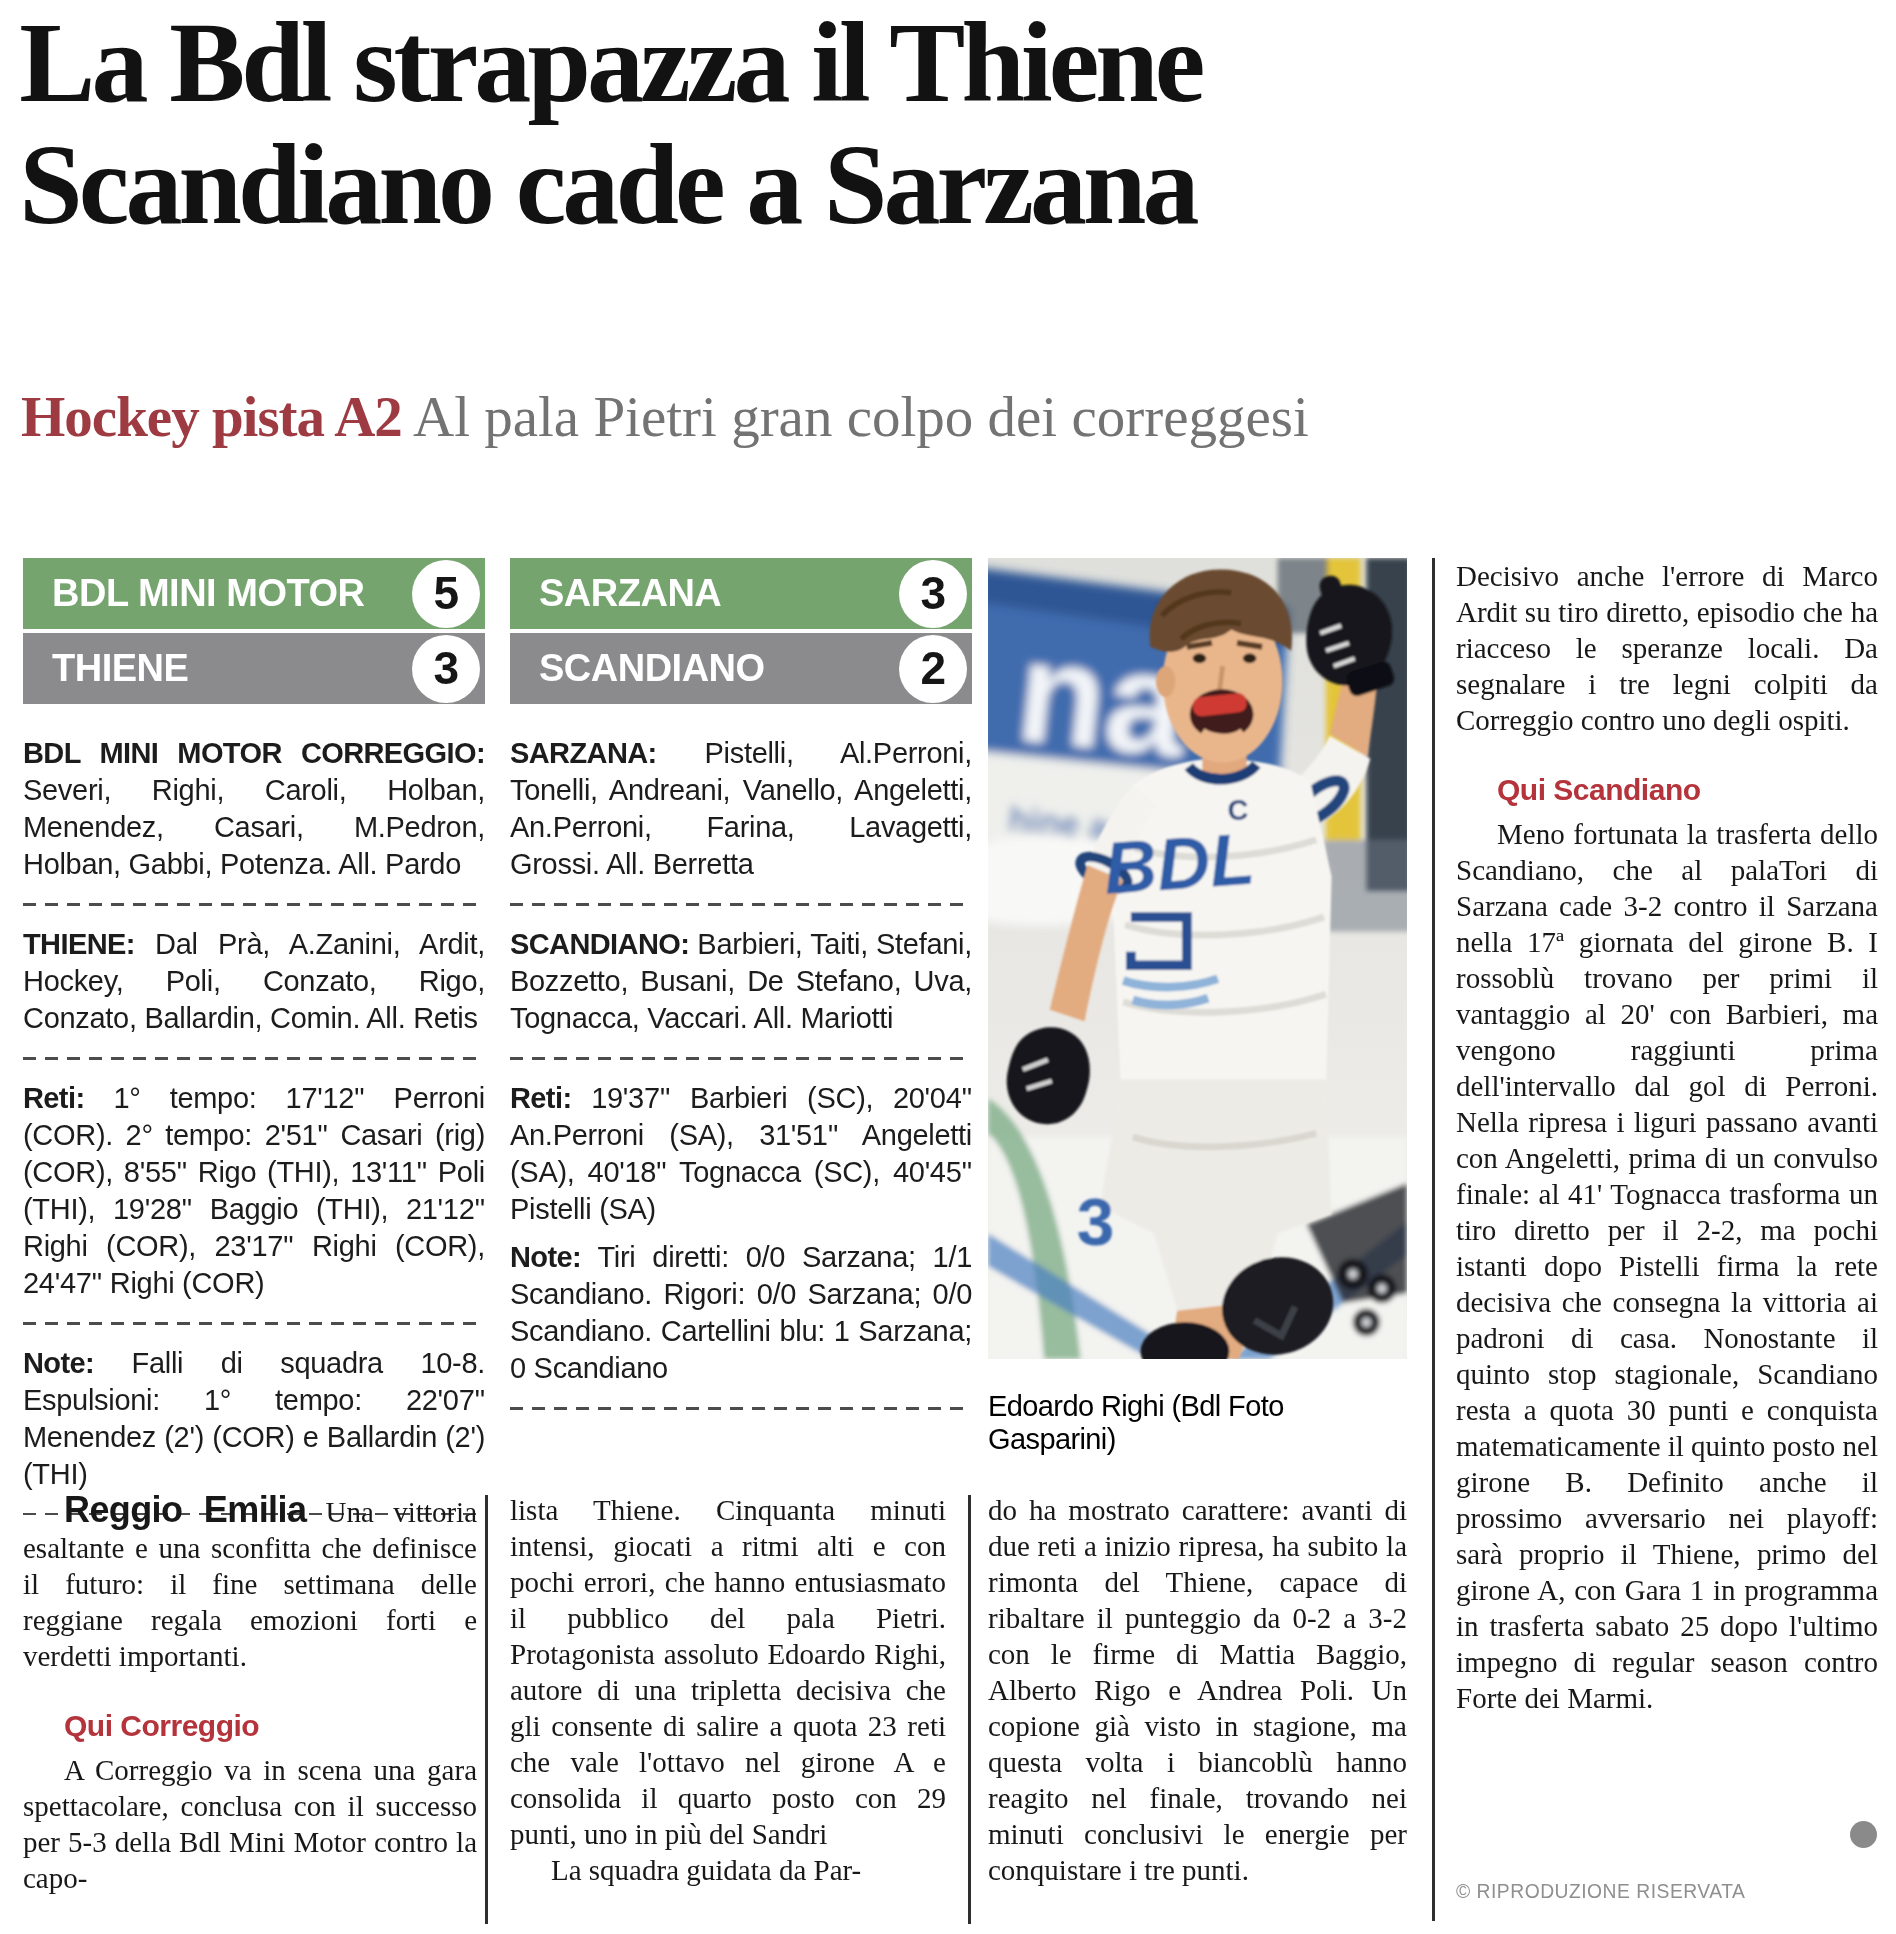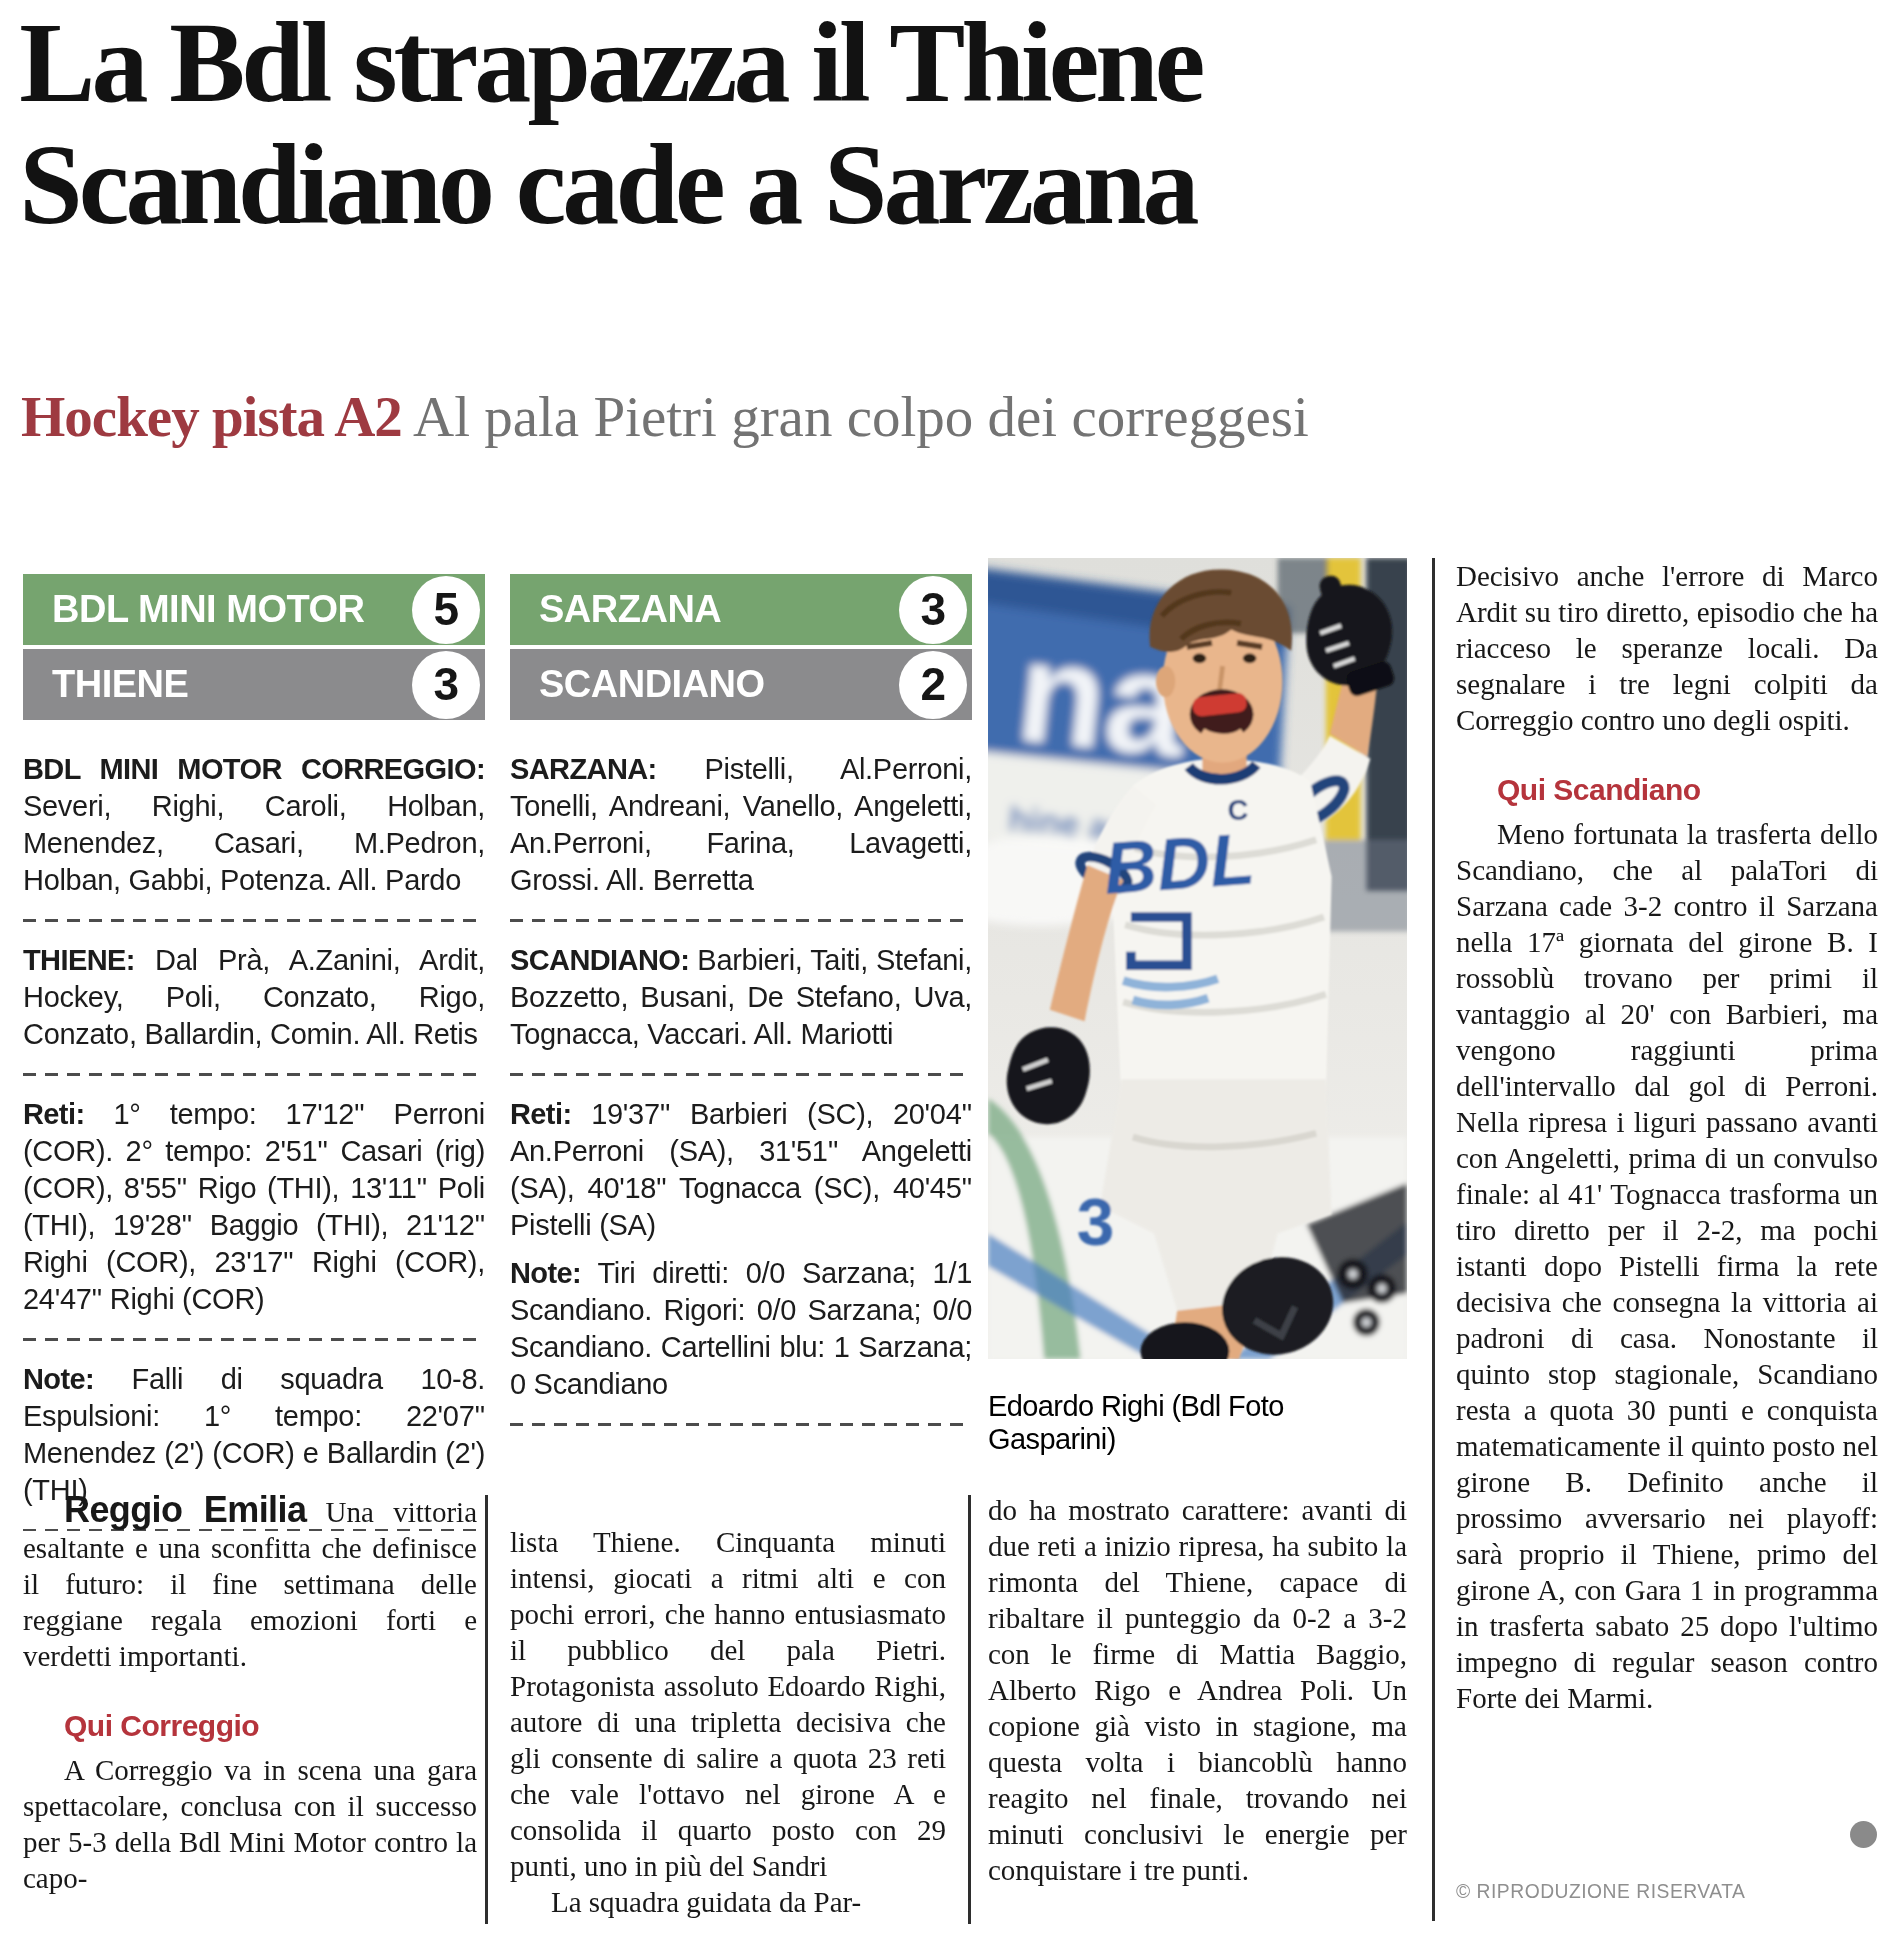--- a/index.html
+++ b/index.html
@@ -10,21 +10,21 @@
   .headline { position:absolute; left:19.3px; top:1.9px; width:1863px;
               font-family:"Liberation Serif", serif; font-weight:bold;
               font-size:114px; line-height:122px; letter-spacing:-3.9px; color:#121212; }
   .kicker { position:absolute; left:21px; top:386px; width:1863px;
             font-size:57px; line-height:62px; white-space:nowrap; }
   .kicker .red  { color:#9e3a41; font-weight:bold; letter-spacing:-1px; }
   .kicker .rest { color:#737373; }
 
   
   .stats { position:absolute; top:558px; font-family:"Liberation Sans", sans-serif;
-           font-size:29px; line-height:37px; text-align:justify; color:#1c1c1c; letter-spacing:-0.3px;margin-top:16px; }
+           font-size:29px; line-height:37px; text-align:justify; color:#1c1c1c; letter-spacing:-0.3px; }
   .scoregroup { margin-bottom:31px; }
   .scorebar { position:relative; height:71px; margin-bottom:3.9px; display:flex; align-items:center; }
   .scorebar.green { background:#76a46f; }
   .scorebar.gray  { background:#8b8b8d; }
   .scorebar .team { color:#ffffff; font-weight:bold; font-size:38px; letter-spacing:-0.5px; padding-left:29px; }
   .scorecircle { position:absolute; right:4.8px; top:1.9px; width:68px; height:68px; background:#ffffff;
                  border-radius:50%; display:flex; align-items:center; justify-content:center;
                  font-weight:bold; font-size:46px; color:#161616; letter-spacing:0; }
   .statline { margin:0; }
   .statline b { letter-spacing:-0.6px; }
@@ -214,21 +214,21 @@
     </svg>
   </div>
   <div class="caption">Edoardo Righi (Bdl Foto Gasparini)</div>
 
   <div class="bodycol" style="left:23px; width:454px;">
     <p class="indent"><b class="dateline">Reggio Emilia</b><span> Una vittoria esaltante e una sconfitta che definisce il futuro: il fine settimana delle reggiane regala emozioni forti e verdetti importanti.</span></p>
     <h3 class="subhead">Qui Correggio</h3>
     <p class="indent">A Correggio va in scena una gara spettacolare, conclusa con il successo per 5-3 della Bdl Mini Motor contro la capo-</p>
   </div>
 
-  <div class="bodycol" style="left:510px; width:436px;margin-top:32px;">
+  <div class="bodycol" style="left:510px; width:436px;">
     <p>lista Thiene. Cinquanta minuti intensi, giocati a ritmi alti e con pochi errori, che hanno entusiasmato il pubblico del pala Pietri. Protagonista assoluto Edoardo Righi, autore di una tripletta decisiva che gli consente di salire a quota 23 reti che vale l'ottavo nel girone A e consolida il quarto posto con 29 punti, uno in più del Sandri</p>
     <p class="indent">La squadra guidata da Par-</p>
   </div>
 
   <div class="bodycol" style="left:988px; width:419px;">
     <p>do ha mostrato carattere: avanti di due reti a inizio ripresa, ha subito la rimonta del Thiene, capace di ribaltare il punteggio da 0-2 a 3-2 con le firme di Mattia Baggio, Alberto Rigo e Andrea Poli. Un copione già visto in stagione, ma questa volta i biancoblù hanno reagito nel finale, trovando nei minuti conclusivi le energie per conquistare i tre punti.</p>
   </div>
 
   <div class="col4">
     <p>Decisivo anche l'errore di Marco Ardit su tiro diretto, episodio che ha riacceso le speranze locali. Da segnalare i tre legni colpiti da Correggio contro uno degli ospiti.</p>

